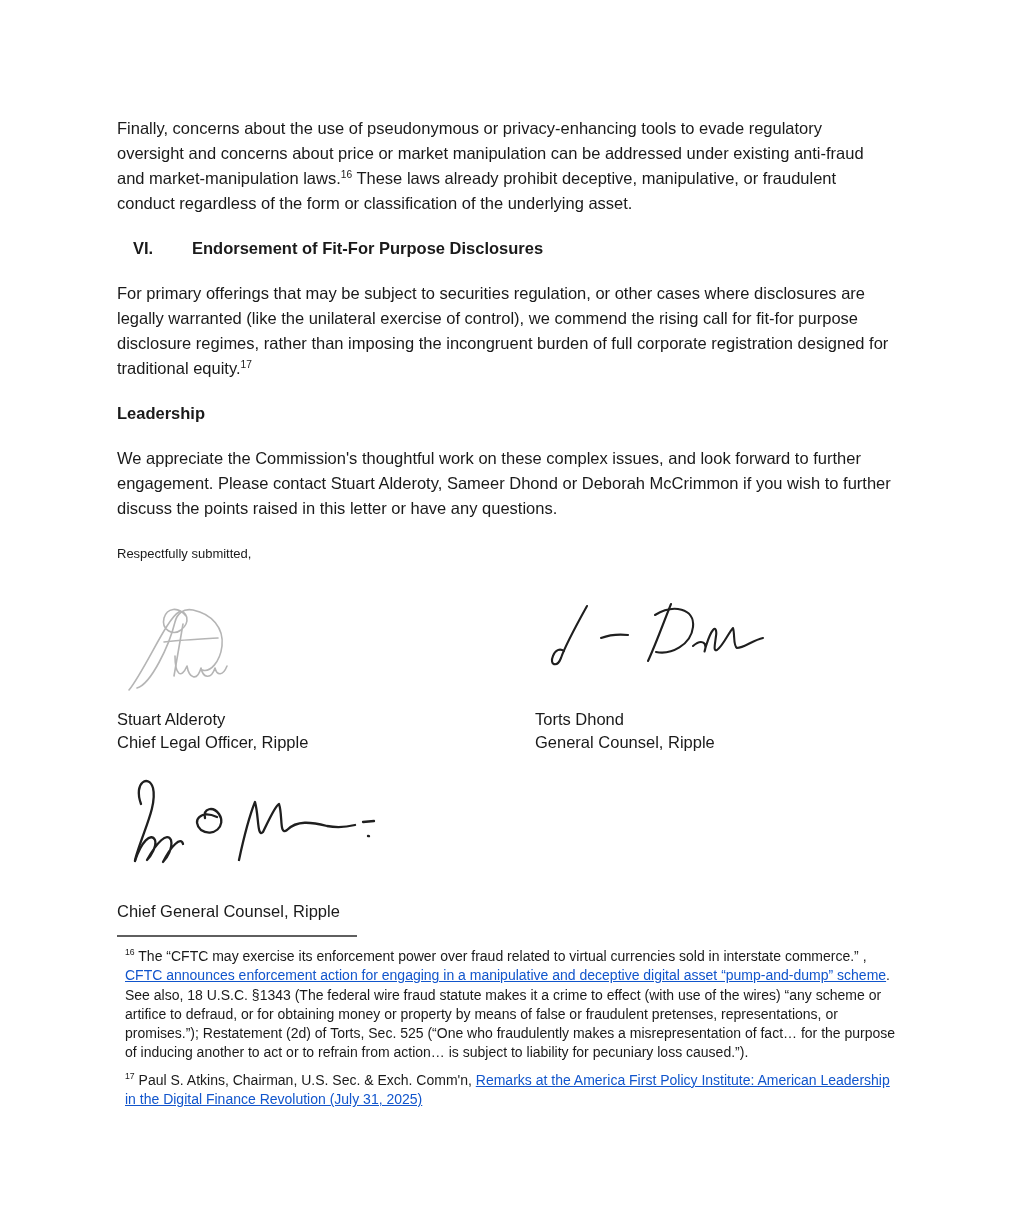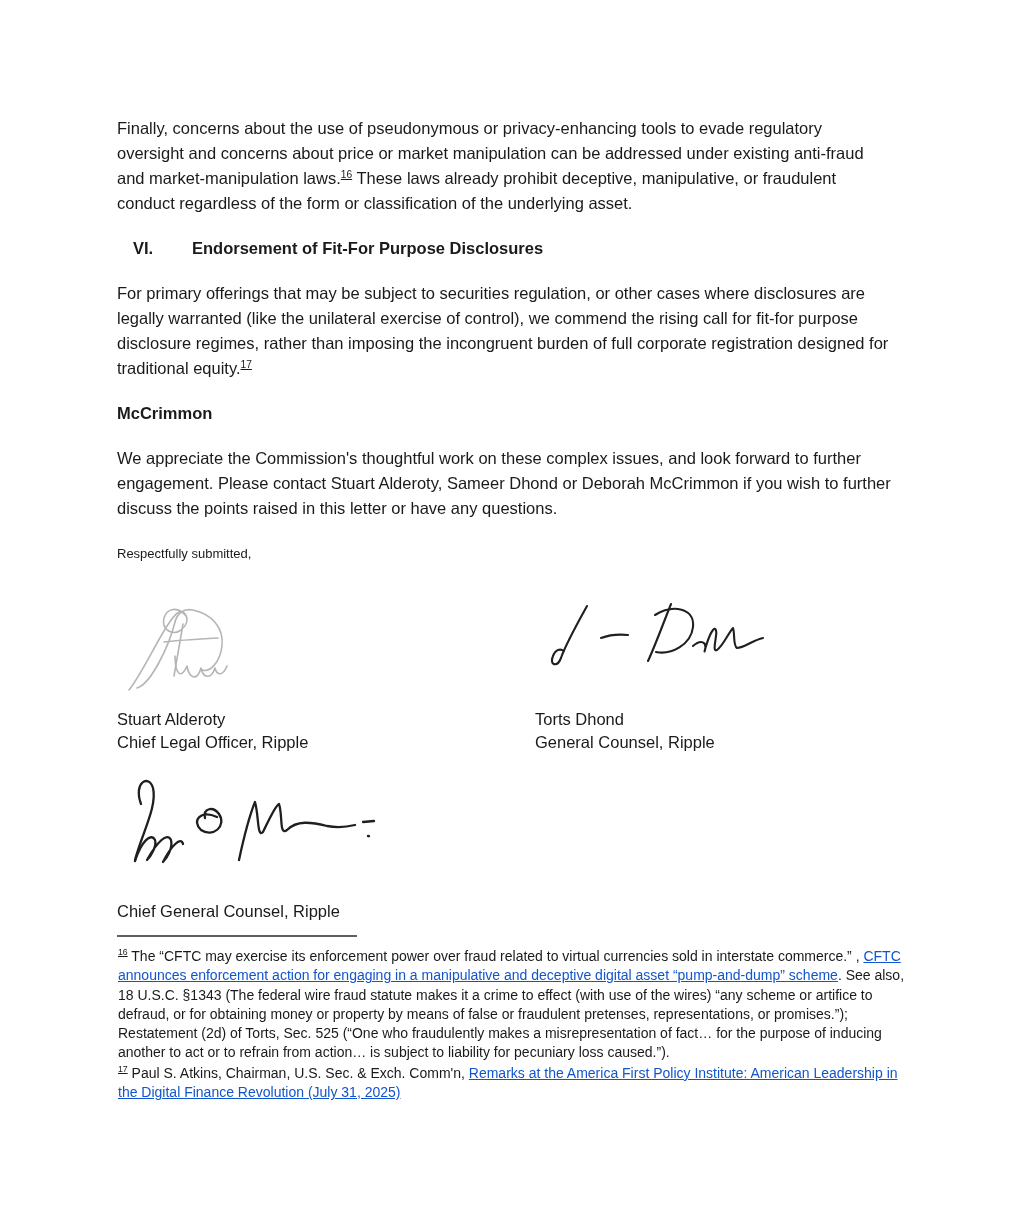--- a/index.html
+++ b/index.html
@@ -16,21 +16,20 @@
   .body-para{
     margin:0 0 20px 0;
     font-size:16.5px;
     line-height:25px;
     width:775px;
   }
   .body-para sup, .fn sup{
     font-size:0.62em;
     vertical-align:super;
     line-height:0;
-    text-decoration:underline;
   }
   .heading-row{
     margin:0 0 20px 16px;
     font-size:16.5px;
     line-height:25px;
     font-weight:bold;
   }
   .heading-num{display:inline-block;width:59px;}
   .heading-conclusion{
     margin:0 0 20px 0;
@@ -50,21 +49,21 @@
   .sig-name,.sig-title{font-size:16.5px;line-height:23px;}
   .sig-block-deborah{margin-top:18px;}
   .sig-block-deborah .sig-img-box{margin-bottom:28px;}
   .fn-divider{
     margin-top:12px;
     width:240px;height:0;
     border-top:2px solid #5f5f5f;
   }
   .footnotes{margin-top:10px;width:792px;}
   .fn{
-    margin:1px;
+    margin:8px;
     font-size:14px;
     line-height:19.3px;
   }
   .doc-link{
     color:#1155cc;
     text-decoration:underline;
     cursor:pointer;
   }
   svg.sig{position:absolute;top:0;left:0;}
   svg.sig *{fill:none;stroke-linecap:round;stroke-linejoin:round;}
@@ -75,21 +74,21 @@
 <div class="page">
 
   <p class="body-para">Finally, concerns about the use of pseudonymous or privacy-enhancing tools to evade regulatory oversight and concerns about price or market manipulation can be addressed under existing anti-fraud and market-manipulation laws.<sup>16</sup> These laws already prohibit deceptive, manipulative, or fraudulent conduct regardless of the form or classification of the underlying asset.</p>
 
   <div class="heading-row">
     <span class="heading-num">VI.</span><span class="heading-title">Endorsement of Fit-For Purpose Disclosures</span>
   </div>
 
   <p class="body-para">For primary offerings that may be subject to securities regulation, or other cases where disclosures are legally warranted (like the unilateral exercise of control), we commend the rising call for fit-for purpose disclosure regimes, rather than imposing the incongruent burden of full corporate registration designed for traditional equity.<sup>17</sup></p>
 
-  <div class="heading-conclusion">McCrimmon</div>
+  <div class="heading-conclusion">Leadership</div>
 
   <p class="body-para">We appreciate the Commission's thoughtful work on these complex issues, and look forward to further engagement. Please contact Stuart Alderoty, Sameer Dhond or Deborah McCrimmon if you wish to further discuss the points raised in this letter or have any questions.</p>
 
   <p class="closing">Respectfully submitted,</p>
 
   <div class="sig-grid">
     <div class="sig-col-left">
       <div class="sig-img-box">
         <svg class="sig" width="170" height="100" viewBox="0 0 170 100">
           <g stroke="#b5b5b5" stroke-width="1.6">

